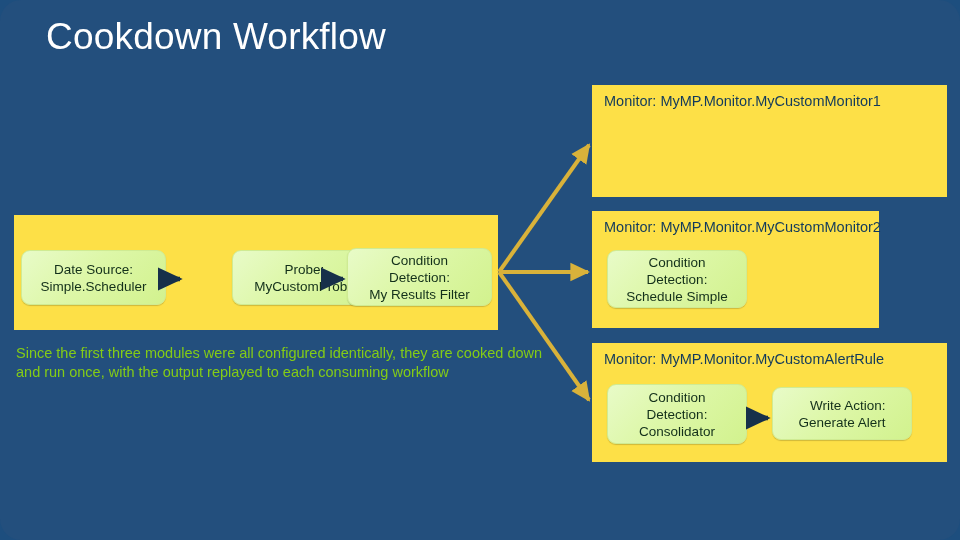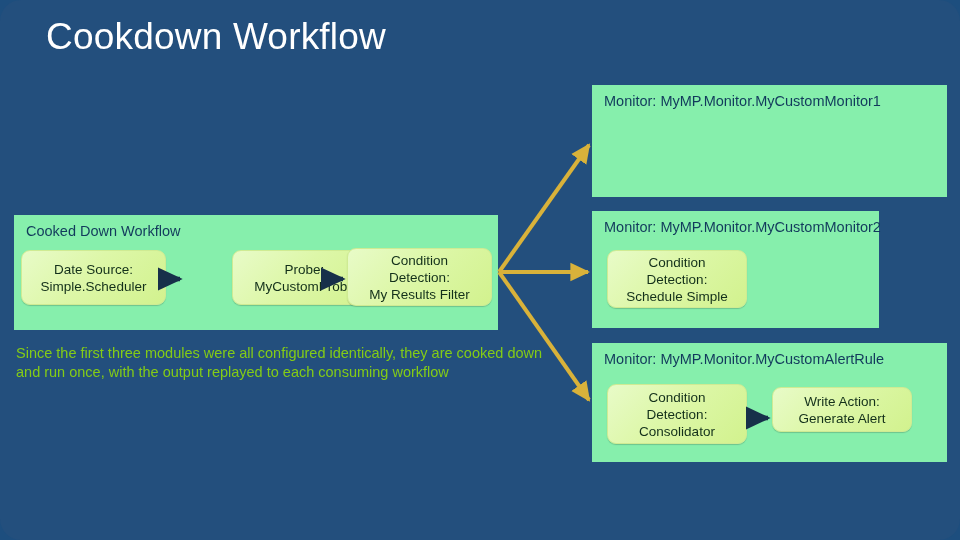--- a/index.html
+++ b/index.html
@@ -27,21 +27,21 @@
     font-weight: 400;
     color: #ffffff;
     letter-spacing: 0.2px;
     line-height: 46px;
     white-space: nowrap;
   }
 
   
   .panel {
     position: absolute;
-    background: #86efac;
+    background: #fde047;
     box-sizing: border-box;
   }
   .panel-title {
     position: absolute;
     left: 12px;
     top: 7px;
     font-size: 14.5px;
     color: #123a5c;
     white-space: nowrap;
     line-height: 18px;
@@ -88,21 +88,20 @@
   }
 </style>
 </head>
 <body>
 
 <div id="slide">
 
   <div id="slide-title">Cookdown Workflow</div>
 
   <div class="panel" style="left:14px; top:215px; width:484px; height:115px;">
-    <div class="panel-title">Cooked Down Workflow</div>
 
     <div class="module" style="left:7px; top:35px; width:145px; height:55px;">
       <div>
         <span>Date Source:</span>
         <span>Simple.Scheduler</span>
       </div>
     </div>
 
     <div class="module" style="left:170px; top:35px; width:145px; height:55px;margin-left:48px;">
       <div>
@@ -142,21 +141,21 @@
     <div class="panel-title">Monitor: MyMP.Monitor.MyCustomAlertRule</div>
 
     <div class="module" style="left:15px; top:41px; width:140px; height:60px;">
       <div>
         <span>Condition</span>
         <span>Detection:</span>
         <span>Consolidator</span>
       </div>
     </div>
 
-    <div class="module" style="left:180px; top:44px; width:140px; height:45px;">
+    <div class="module" style="left:180px; top:44px; width:140px; height:53px;text-align:right;">
       <div>
         <span>Write Action:</span>
         <span>Generate Alert</span>
       </div>
     </div>
   </div>
 
   <svg id="arrows" viewBox="0 0 960 540">
     <defs>
       <marker id="dark-head" markerWidth="6" markerHeight="6" refX="5" refY="3" orient="auto" markerUnits="strokeWidth">

